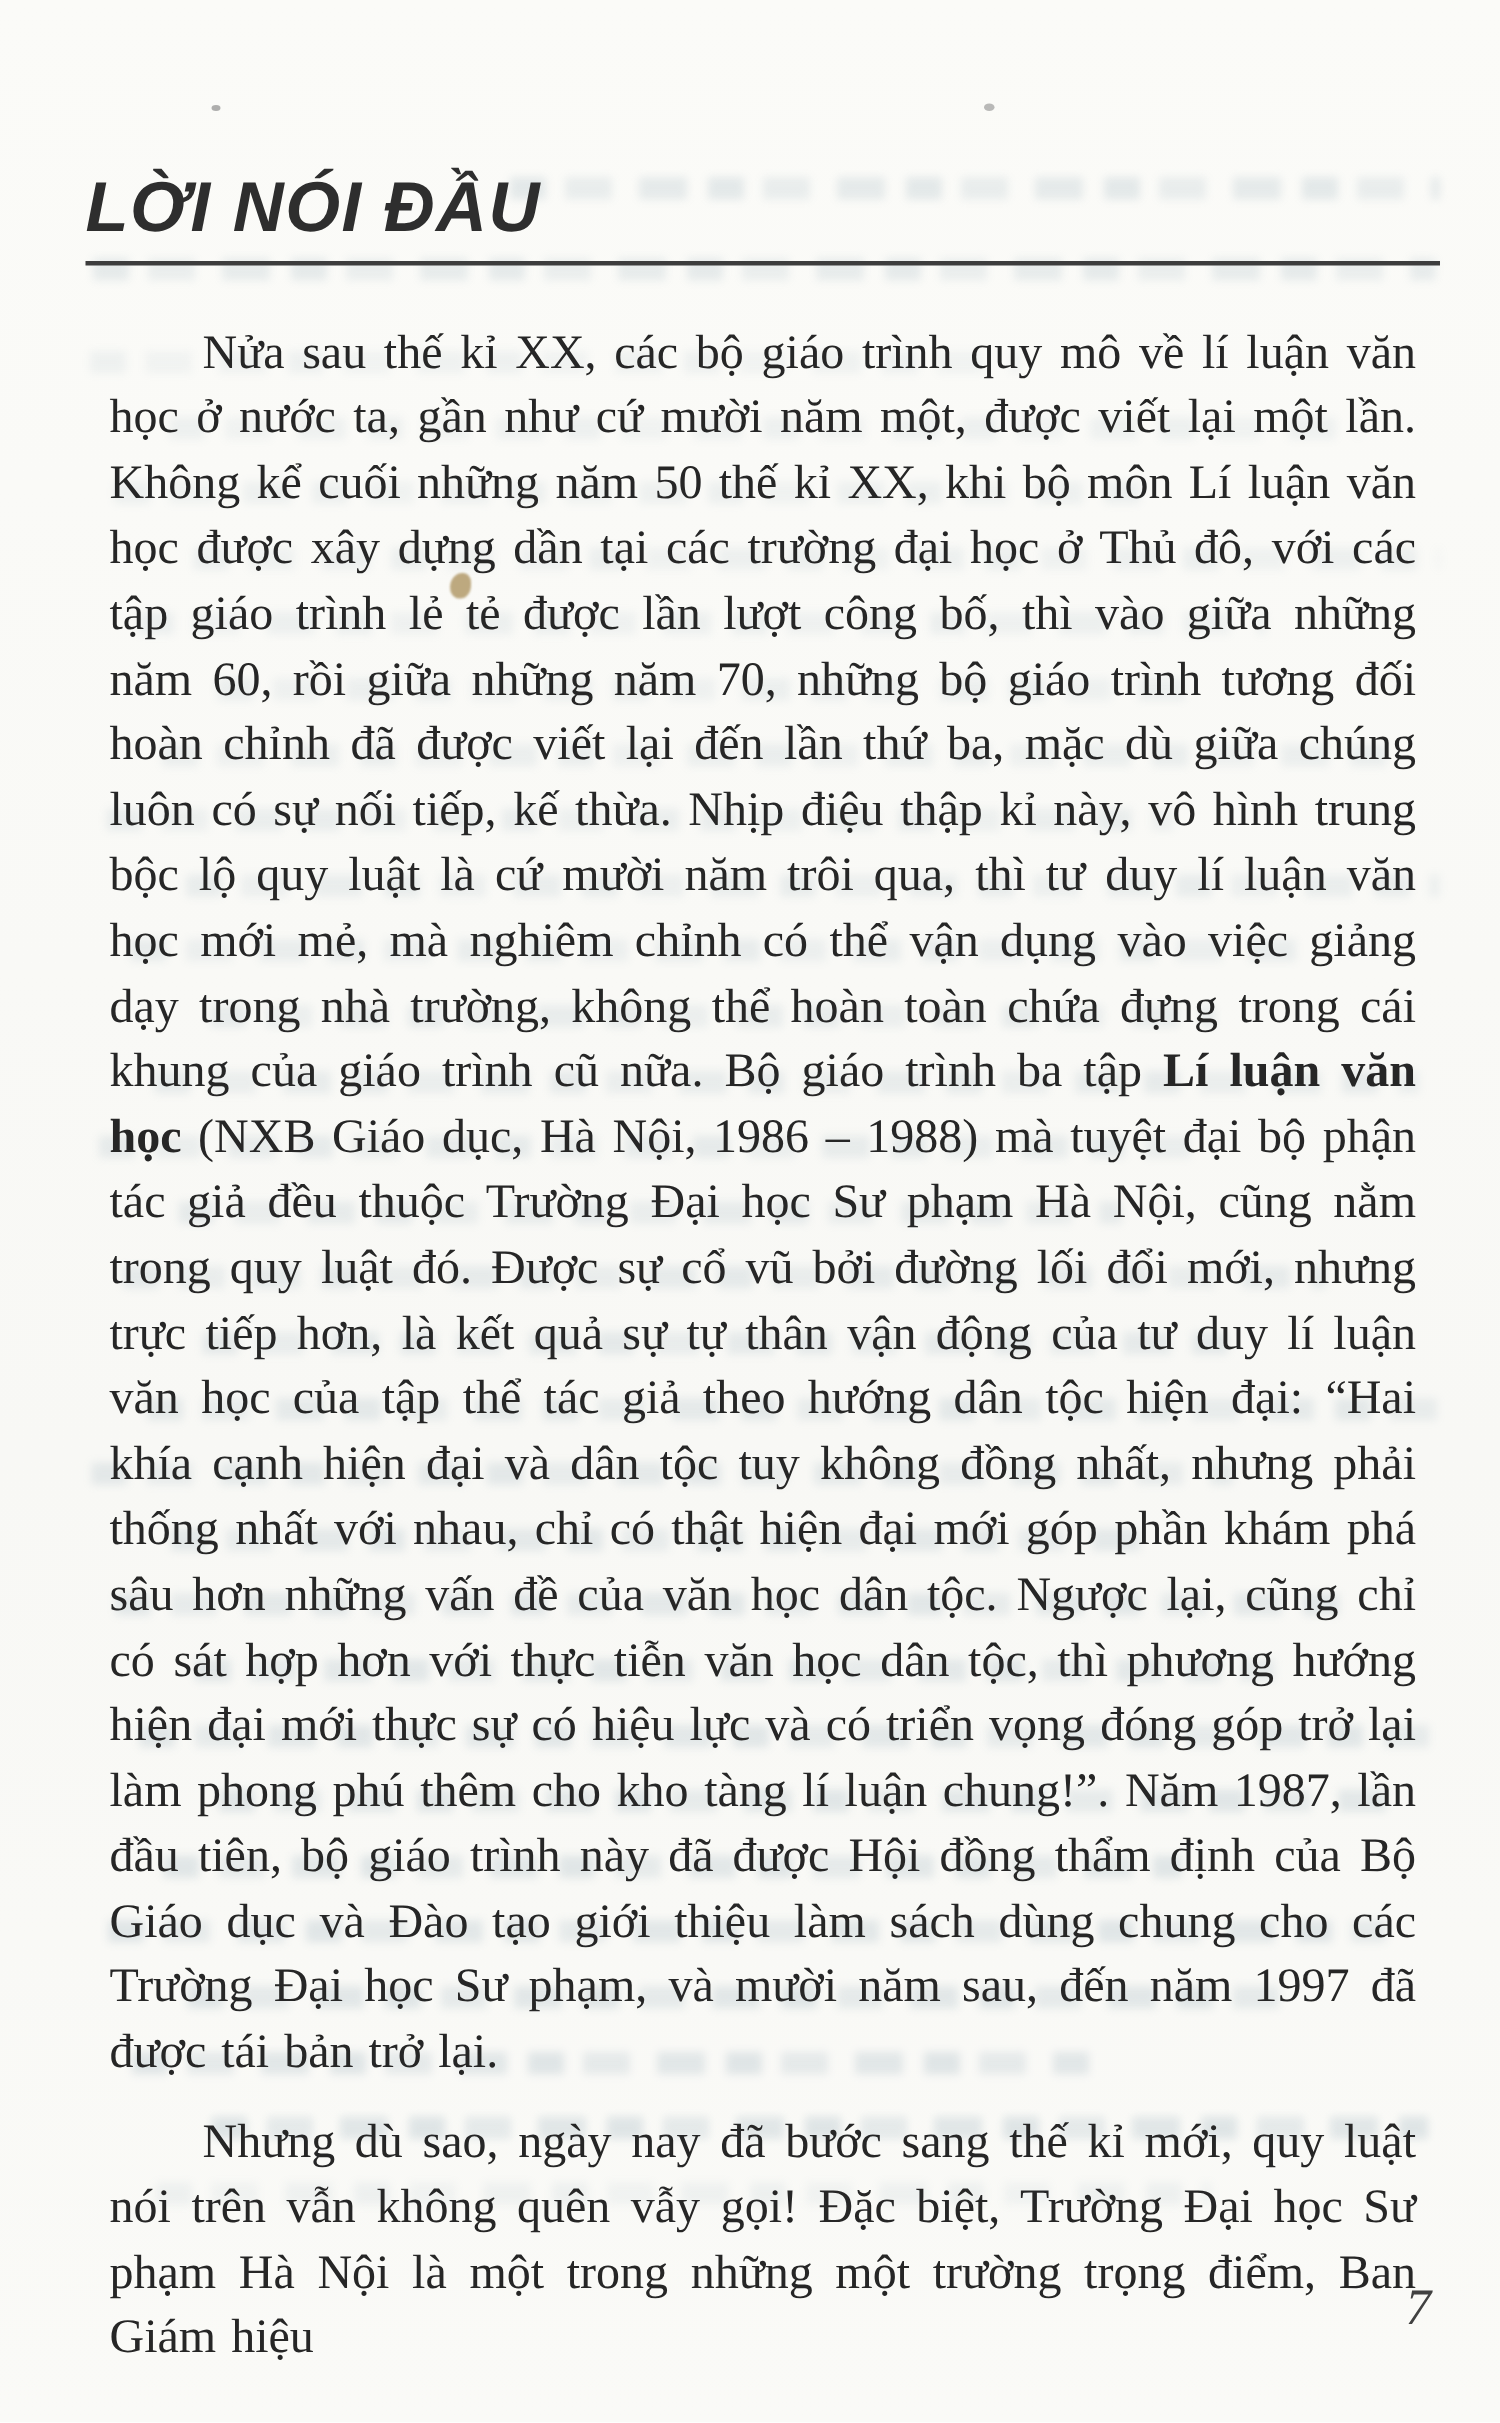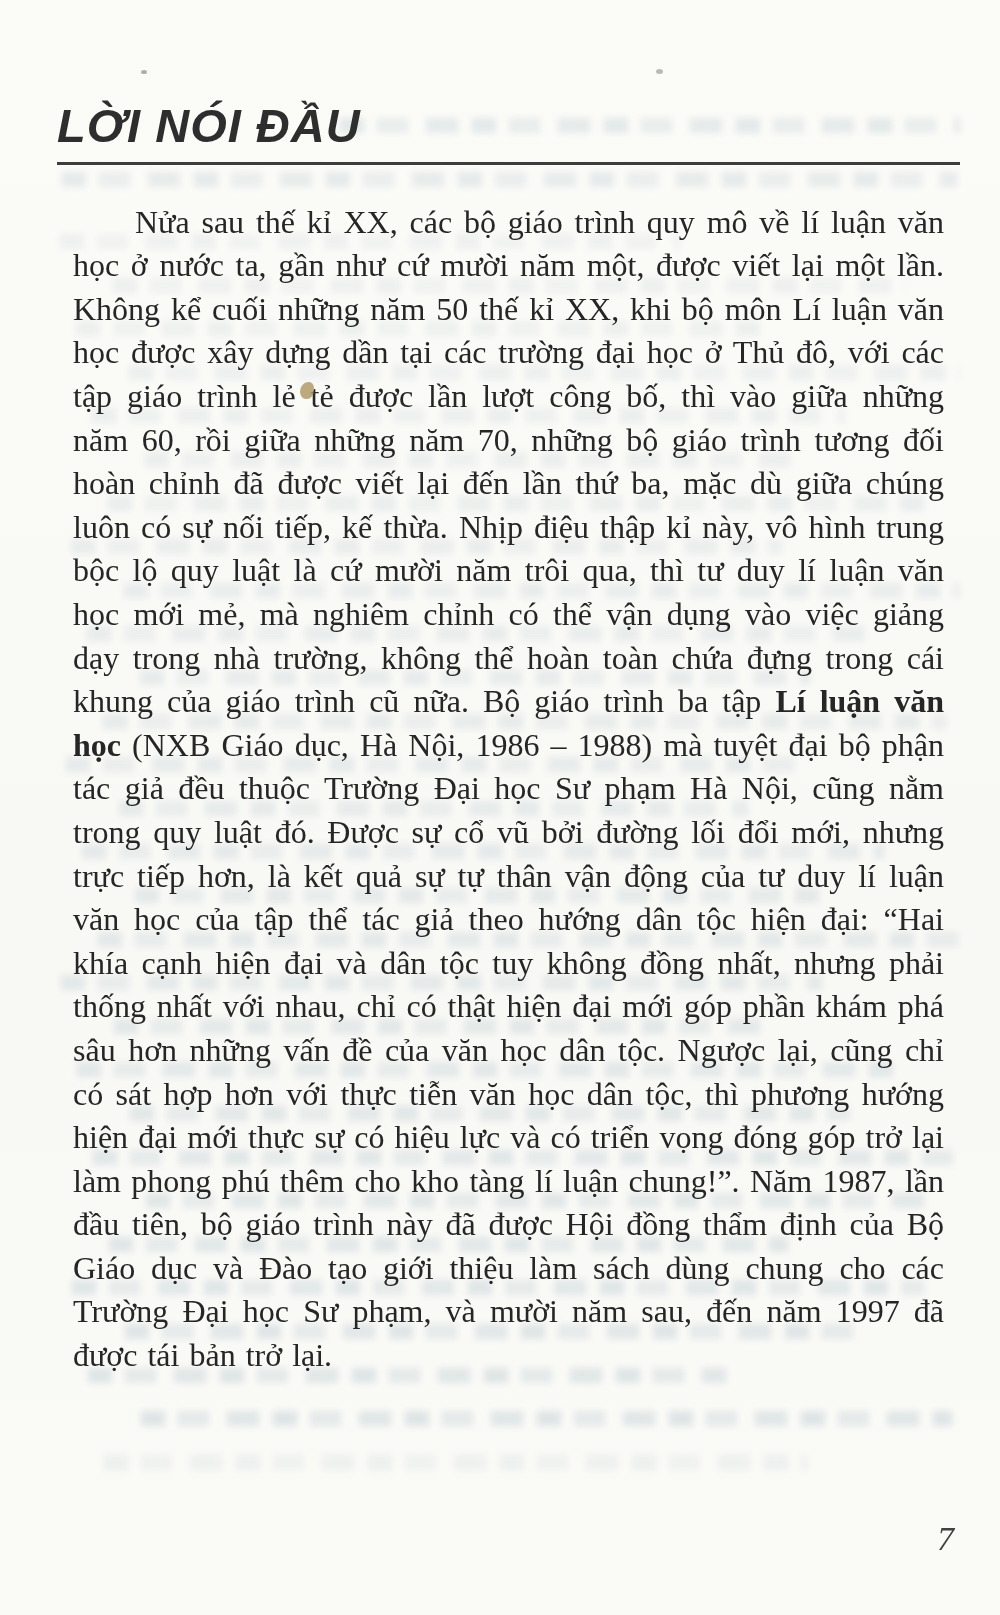--- a/index.html
+++ b/index.html
@@ -38,21 +38,21 @@
   
   .speck{position:absolute;z-index:3;border-radius:50%;background:#8d8d8d;}
   .speck.s1{left:141px;top:70px;width:6px;height:4px;opacity:.7;}
   .speck.s2{left:656px;top:69px;width:7px;height:5px;opacity:.6;}
   .stain{
     position:absolute;z-index:3;left:300px;top:382px;width:14px;height:17px;
     background:#a98e58;border-radius:62% 38% 55% 45%;opacity:.75;filter:blur(.6px);
   }
   
   .content{
-    position:absolute;left:57px;top:100px;width:903px;z-index:2;
+    position:absolute;left:57px;top:112px;width:903px;z-index:2;
   }
   .title{
     margin:0;
     font-family:"Liberation Sans","DejaVu Sans",sans-serif;
     font-style:italic;font-weight:bold;
     font-size:47px;line-height:1.12;
     letter-spacing:1px;
     color:#2e2e2e;
   }
   .title-rule{
@@ -117,17 +117,18 @@
 
   <div class="speck s1"></div>
   <div class="speck s2"></div>
   <div class="stain"></div>
 
   <div class="content">
     <h1 class="title">LỜI NÓI ĐẦU</h1>
     <hr class="title-rule">
     <div class="body-text">
         <p class="para"><span>Nửa sau thế kỉ XX, các bộ giáo trình quy mô về lí luận văn học ở nước ta, gần như cứ mười năm một, được viết lại một lần. Không kể cuối những năm 50 thế kỉ XX, khi bộ môn Lí luận văn học được xây dựng dần tại các trường đại học ở Thủ đô, với các tập giáo trình lẻ tẻ được lần lượt công bố, thì vào giữa những năm 60, rồi giữa những năm 70, những bộ giáo trình tương đối hoàn chỉnh đã được viết lại đến lần thứ ba, mặc dù giữa chúng luôn có sự nối tiếp, kế thừa. Nhịp điệu thập kỉ này, vô hình trung bộc lộ quy luật là cứ mười năm trôi qua, thì tư duy lí luận văn học mới mẻ, mà nghiêm chỉnh có thể vận dụng vào việc giảng dạy trong nhà trường, không thể hoàn toàn chứa đựng trong cái khung của giáo trình cũ nữa. Bộ giáo trình ba tập </span><span class="bold">Lí luận văn học</span><span> (NXB Giáo dục, Hà Nội, 1986 – 1988) mà tuyệt đại bộ phận tác giả đều thuộc Trường Đại học Sư phạm Hà Nội, cũng nằm trong quy luật đó. Được sự cổ vũ bởi đường lối đổi mới, nhưng trực tiếp hơn, là kết quả sự tự thân vận động của tư duy lí luận văn học của tập thể tác giả theo hướng dân tộc hiện đại: “Hai khía cạnh hiện đại và dân tộc tuy không đồng nhất, nhưng phải thống nhất với nhau, chỉ có thật hiện đại mới góp phần khám phá sâu hơn những vấn đề của văn học dân tộc. Ngược lại, cũng chỉ có sát hợp hơn với thực tiễn văn học dân tộc, thì phương hướng hiện đại mới thực sự có hiệu lực và có triển vọng đóng góp trở lại làm phong phú thêm cho kho tàng lí luận chung!”. Năm 1987, lần đầu tiên, bộ giáo trình này đã được Hội đồng thẩm định của Bộ Giáo dục và Đào tạo giới thiệu làm sách dùng chung cho các Trường Đại học Sư phạm, và mười năm sau, đến năm 1997 đã được tái bản trở lại.</span></p>
+        <p class="para"><span>Nhưng dù sao, ngày nay đã bước sang thế kỉ mới, quy luật nói trên vẫn không quên vẫy gọi! Đặc biệt, Trường Đại học Sư phạm Hà Nội là một trong những một trường trọng điểm, Ban Giám hiệu</span></p>
       </div>
   </div>
 
   <div class="page-number">7</div>
 </div>
 
 </body></html>

